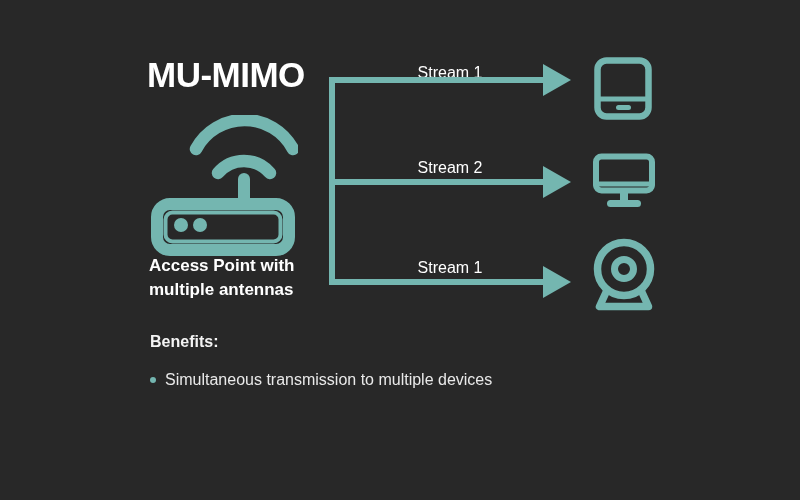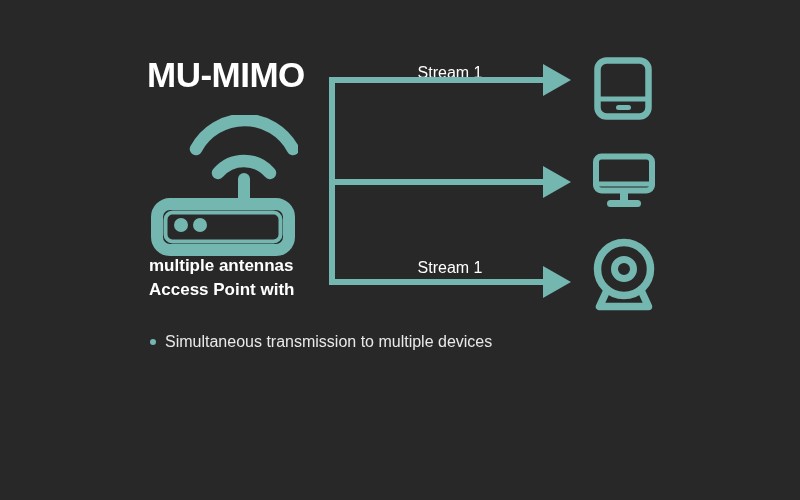--- a/index.html
+++ b/index.html
@@ -39,21 +39,21 @@
   .line-2{top:179px;} .head-2{top:166px;} .label-2{top:157px;}
   .line-3{top:279px;} .head-3{top:266px;} .label-3{top:257px;}
 
   .device{position:absolute;}
   .device-1{left:592px;top:55px;}
   .device-2{left:590px;top:150px;}
   .device-3{left:590px;top:236px;}
 
   .benefits{position:absolute;left:150px;top:331px;color:var(--body);font-size:16px;line-height:21px;}
   .benefits-heading{font-weight:700;color:#f4f4f4;}
-  .benefit-item{display:flex;align-items:center;}
+  .benefit-item{display:flex;align-items:center;margin-top:17px;}
   .dot{
     width:6px;height:6px;border-radius:50%;
     background:var(--accent);margin-right:9px;flex:0 0 auto;
   }
   .note{
     position:absolute;left:150px;top:430px;
     font-size:16px;color:var(--body);line-height:22px;
   }
 </style>
 </head>
@@ -67,54 +67,56 @@
     <path d="M 48 34 A 55 55 0 0 1 145 34" stroke="#74b6b0" stroke-width="12.5" stroke-linecap="round"></path>
     <path d="M 70 58 A 34 34 0 0 1 122 58" stroke="#74b6b0" stroke-width="12.5" stroke-linecap="round"></path>
     <line x1="96" y1="64" x2="96" y2="86" stroke="#74b6b0" stroke-width="12" stroke-linecap="round"></line>
     <rect x="9" y="89" width="132" height="46" rx="13" stroke="#74b6b0" stroke-width="12"></rect>
     <rect x="17.5" y="97.5" width="115" height="29" rx="7" stroke="#74b6b0" stroke-width="4"></rect>
     <circle cx="33" cy="110" r="7" fill="#74b6b0"></circle>
     <circle cx="52" cy="110" r="7" fill="#74b6b0"></circle>
   </svg>
 
   <div class="ap-caption">
+    <div>Access Point with</div>
     <div>multiple antennas</div>
-    <div>Access Point with</div>
   </div>
 
   <div class="trunk"></div>
 
   <div class="stream-label label-1">Stream 1</div>
   <div class="arrow-line line-1"></div>
   <div class="arrow-head head-1"></div>
   <svg class="device device-1" width="62" height="66" viewBox="0 0 62 66" fill="none">
     <rect x="5.5" y="5.5" width="51" height="56" rx="9" stroke="#74b6b0" stroke-width="6.5"></rect>
     <line x1="3" y1="44" x2="59" y2="44" stroke="#74b6b0" stroke-width="5"></line>
     <rect x="24" y="50" width="15" height="5" rx="2.5" fill="#74b6b0"></rect>
   </svg>
 
+  <div class="stream-label label-2">Stream 2</div>
   <div class="arrow-line line-2"></div>
   <div class="arrow-head head-2"></div>
   <svg class="device device-2" width="68" height="60" viewBox="0 0 68 60" fill="none">
     <rect x="6" y="6.5" width="56" height="34" rx="5.5" stroke="#74b6b0" stroke-width="6"></rect>
     <line x1="3.5" y1="34" x2="64.5" y2="34" stroke="#74b6b0" stroke-width="5"></line>
     <rect x="30" y="42" width="8" height="9" fill="#74b6b0"></rect>
     <rect x="17" y="50" width="34" height="7" rx="3.5" fill="#74b6b0"></rect>
   </svg>
 
   <div class="stream-label label-3">Stream 1</div>
   <div class="arrow-line line-3"></div>
   <div class="arrow-head head-3"></div>
   <svg class="device device-3" width="70" height="80" viewBox="0 0 70 80" fill="none">
     <path d="M 18 52 L 9.5 70.5 L 58.5 70.5 L 50 52 Z" stroke="#74b6b0" stroke-width="7.5" stroke-linejoin="round"></path>
     <circle cx="34" cy="33" r="26.5" stroke="#74b6b0" stroke-width="7.5" fill="#282828"></circle>
     <circle cx="34" cy="33" r="9.5" stroke="#74b6b0" stroke-width="7"></circle>
   </svg>
 
   <div class="benefits">
+    <div class="benefits-heading">Benefits:</div>
     <div class="benefit-item">
       <span class="dot"></span>
       <span>Simultaneous transmission to multiple devices</span>
     </div>
   </div>
 
 
 </div>
 
 </body></html>

